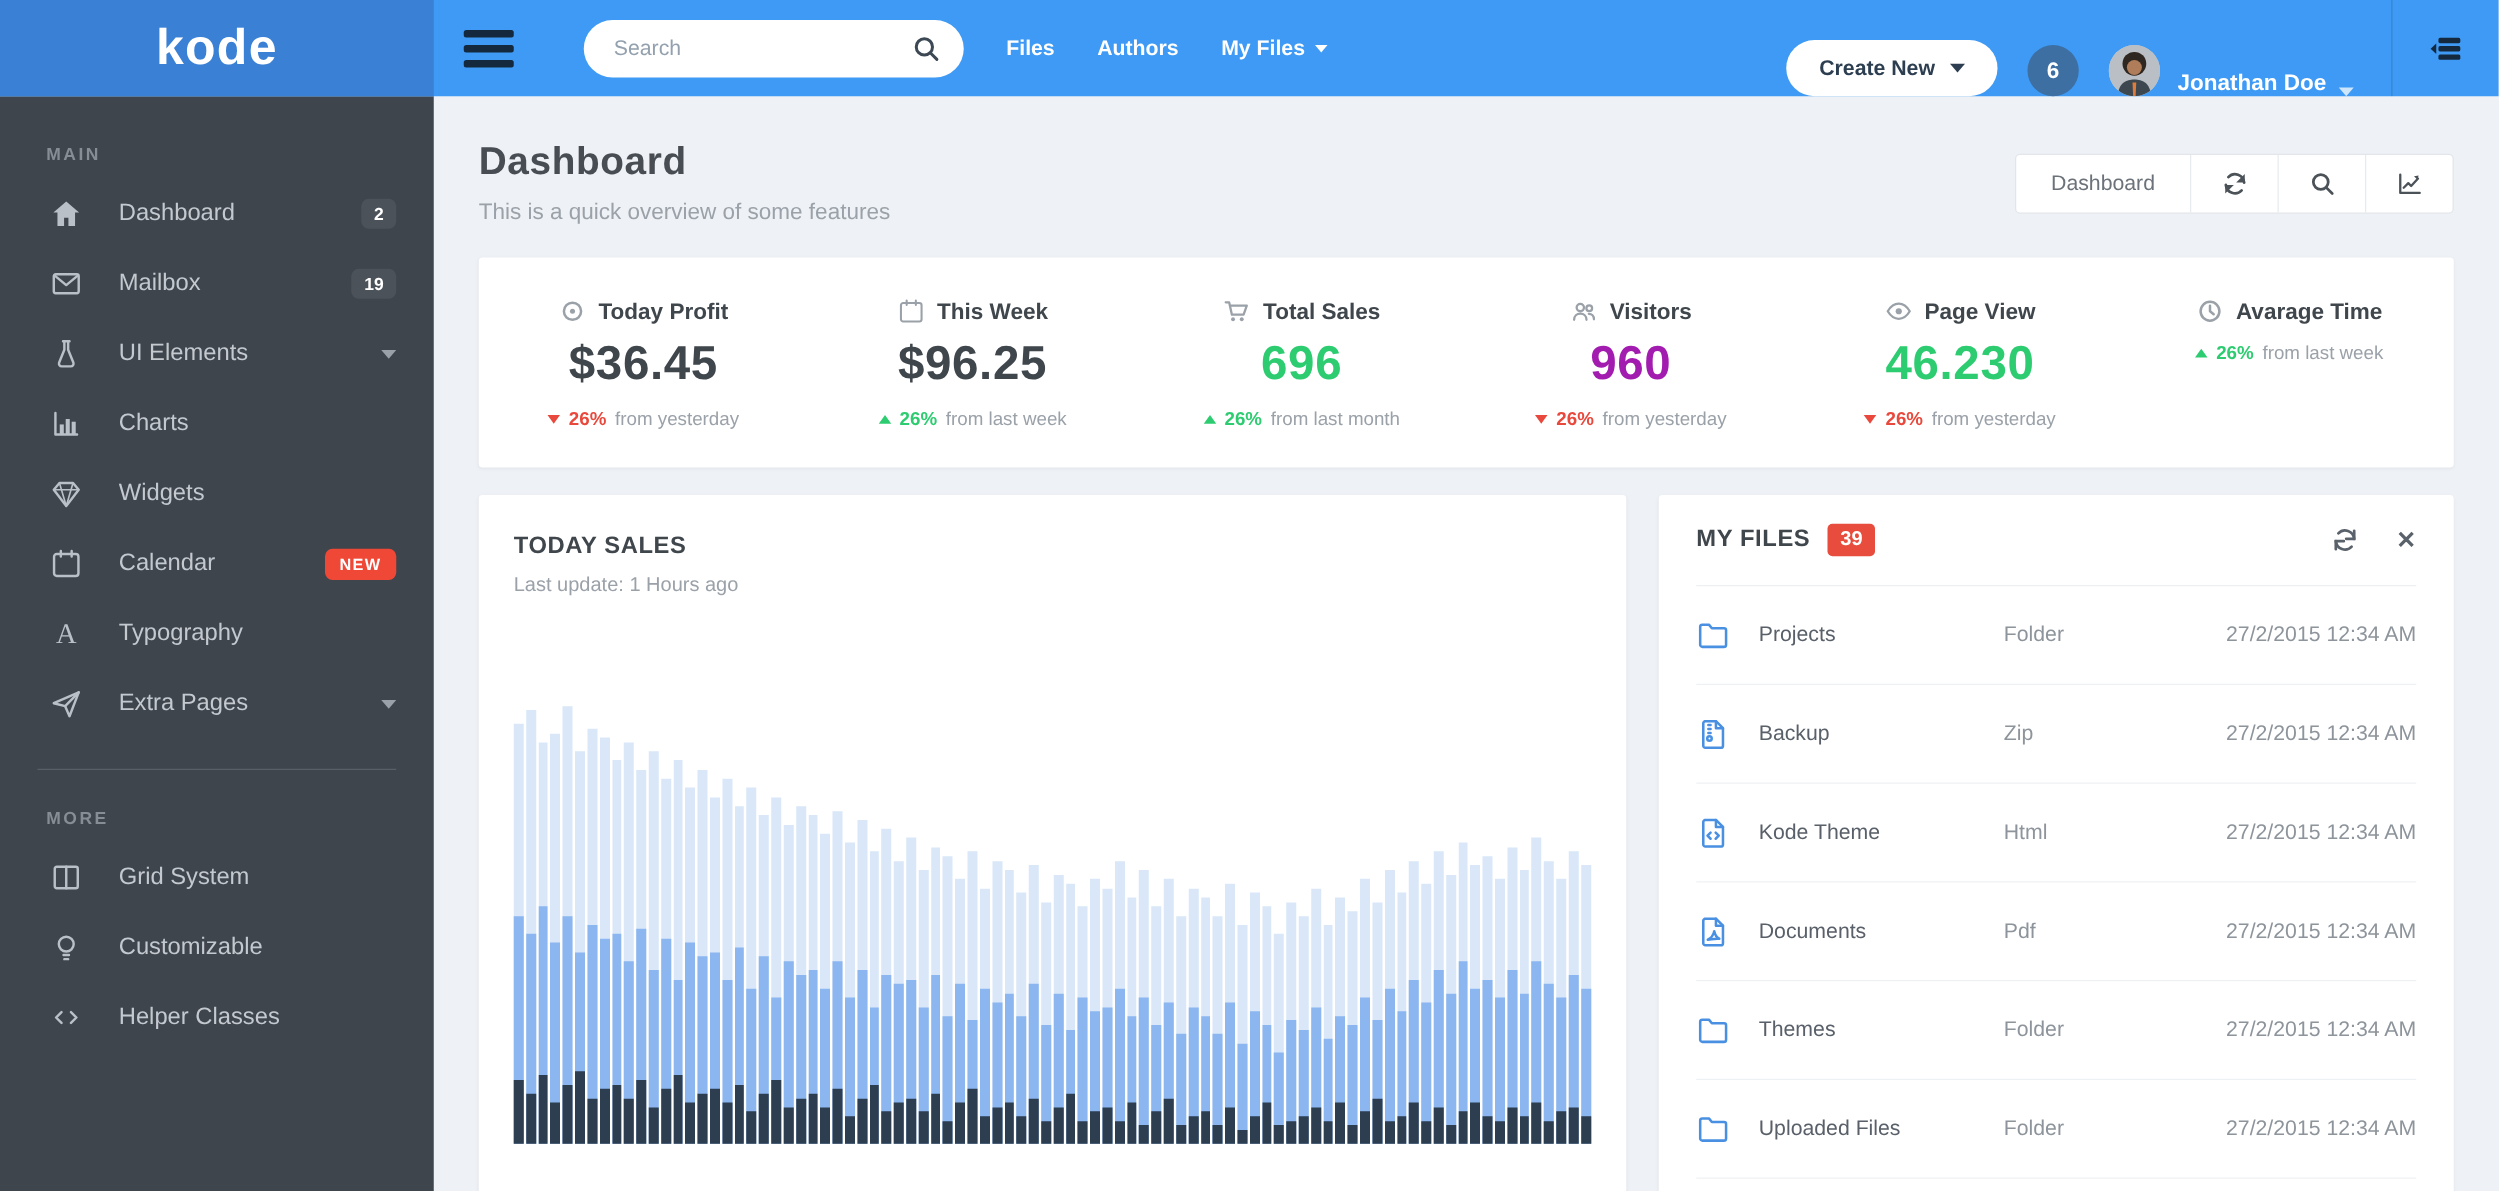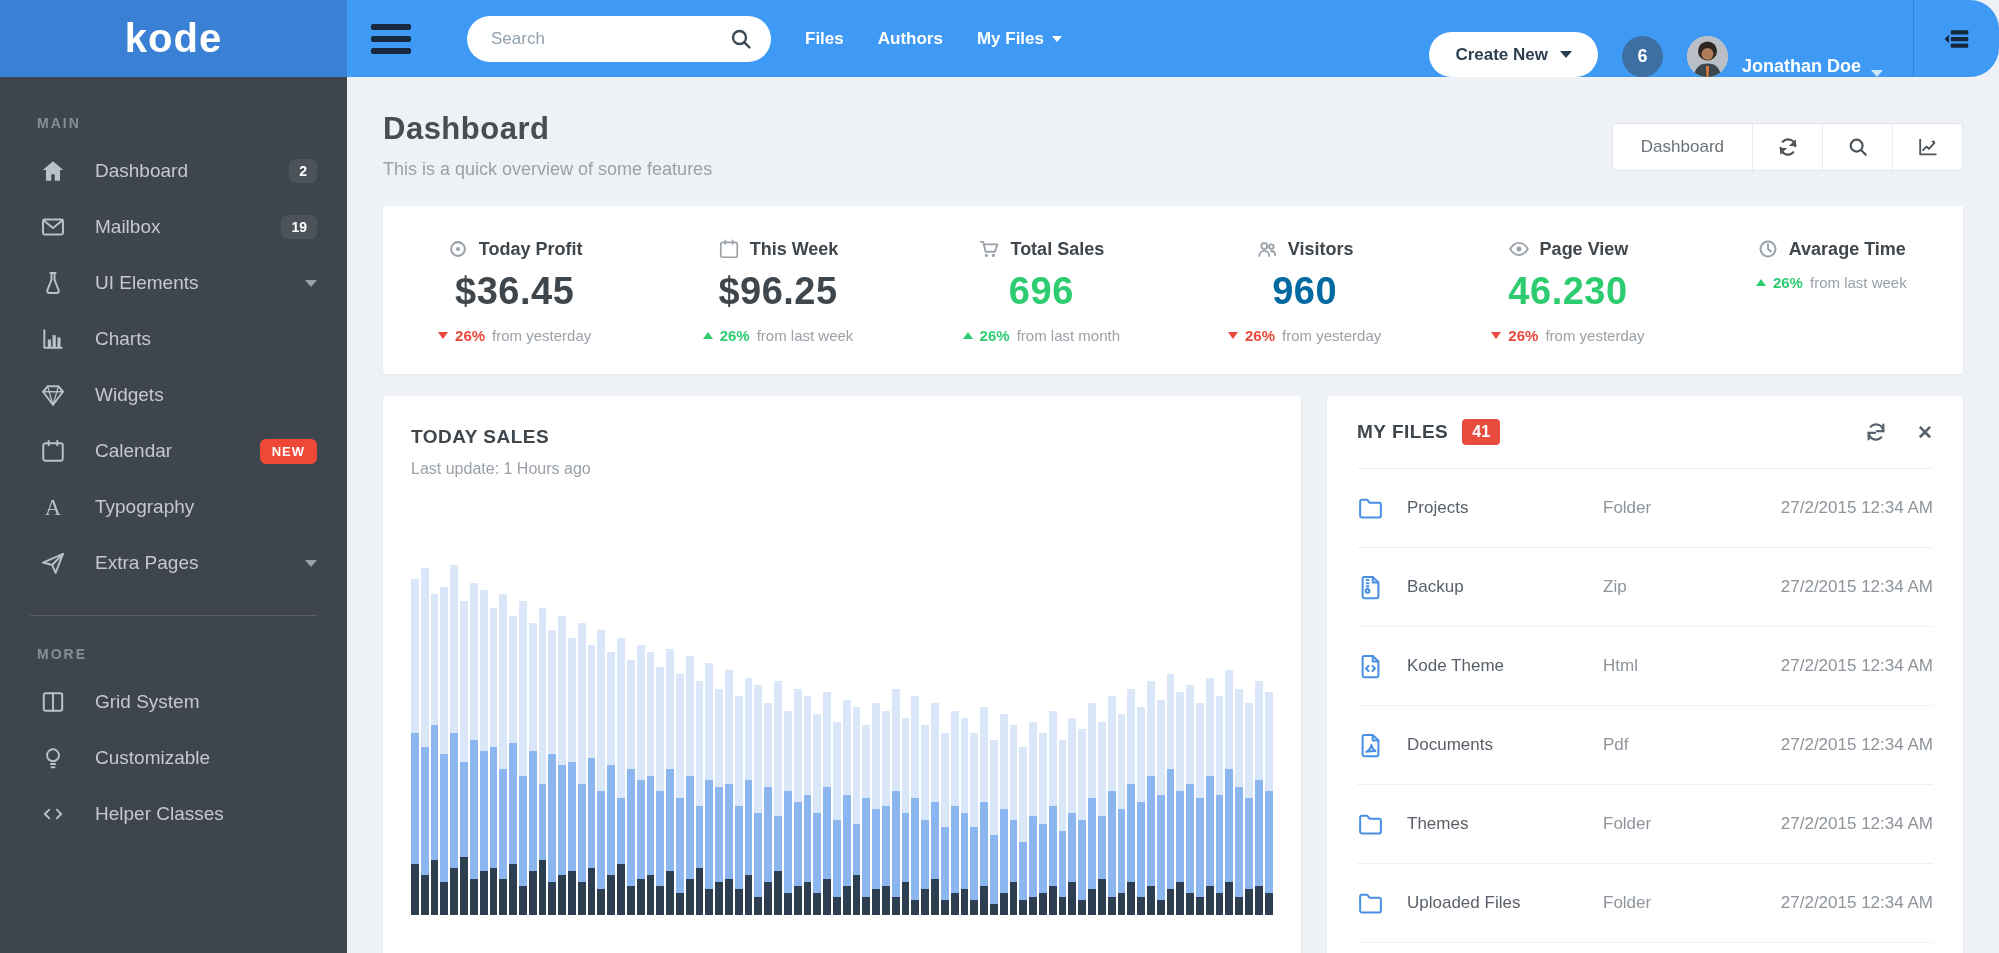--- a/index.html
+++ b/index.html
@@ -1,20 +1,20 @@
 <!DOCTYPE html>
 <html><head>
 <meta charset="utf-8">
 <style>
   * { box-sizing: border-box; margin: 0; padding: 0; }
   html,body { width:1999px; height:953px; overflow:hidden; }
   body { font-family:"Liberation Sans", sans-serif; background:#eef1f5; position:relative; }
 
   
-  .header { position:absolute; top:0; left:0; width:1999px; height:77px; background:#3e9af4; display:flex; align-items:center; z-index:20;border-radius:29px; }
+  .header { position:absolute; top:0; left:0; width:1999px; height:77px; background:#3e9af4; display:flex; align-items:center; z-index:20; }
   .logo { width:347px; height:77px; background:#3a80d4; color:#fff; font-size:40px; font-weight:bold; letter-spacing:1px; display:flex; align-items:center; justify-content:center; }
   .hamburger { margin-left:24px; width:40px; height:30px; display:flex; flex-direction:column; justify-content:space-between; cursor:pointer; background:none; border:none; }
   .hamburger span { display:block; height:6px; border-radius:2px; background:#14283e; }
   .search-pill { margin-left:56px; width:304px; height:46px; background:#fff; border-radius:23px; display:flex; align-items:center; padding:0 18px 0 24px; }
   .search-pill input { border:none; outline:none; flex:1; font-size:17px; color:#45515e; font-family:"Liberation Sans",sans-serif; background:transparent; }
   .search-pill input::placeholder { color:#93a0ae; }
   .search-pill .mag { color:#3c4854; display:flex; }
   .top-nav { display:flex; align-items:center; margin-left:34px; gap:34px; }
   .top-nav a { color:#fff; font-size:17px; font-weight:bold; text-decoration:none; display:flex; align-items:center; gap:8px; }
   .caret-down { width:0; height:0; border-left:6px solid transparent; border-right:6px solid transparent; border-top:7px solid currentColor; display:inline-block; }
@@ -341,21 +341,21 @@
           <span class="s-icon">
             <svg width="22" height="22" viewBox="0 0 24 24" fill="none" stroke="currentColor" stroke-width="1.8" stroke-linecap="round" stroke-linejoin="round">
               <circle cx="9" cy="8.8" r="3.2" stroke-width="2"></circle>
               <path d="M3.6 19.5 c0-3.3 2.4-5.4 5.4-5.4 s5.4 2.1 5.4 5.4" stroke-width="2"></path>
               <circle cx="16.8" cy="9.4" r="2.5" stroke-width="2"></circle>
               <path d="M16.4 14.2 c2.7 0 4.5 1.9 4.5 4.8" stroke-width="2"></path>
             </svg>
           </span>
           <span>Visitors</span>
         </div>
-    <div class="stat-value" style="color:#0369a1"><span>960</span></div>
+    <div class="stat-value" style="color:#a21caf"><span>960</span></div>
     <div class="stat-change">
           <span class="tri-down"></span>
           <span class="pct" style="color:#e8493c">26%</span>
           <span>from yesterday</span>
         </div>
   </div>
       <div class="stat">
     <div class="stat-label">
           <span class="s-icon">
             <svg width="22" height="22" viewBox="0 0 24 24" fill="none" stroke="currentColor" stroke-width="1.8" stroke-linecap="round" stroke-linejoin="round">
@@ -834,21 +834,21 @@
     <span class="bar pale" style="height:61%;background:#d9e7f9"></span>
     <span class="bar mid" style="height:34%;background:#8bb6f0"></span>
     <span class="bar dark" style="height:6%;background:#2d3e50"></span>
   </div>
         </div>
     </section>
 
     <section class="panel panel-files">
       <div class="files-head">
         <span class="files-title">MY FILES</span>
-        <span class="files-badge">41</span>
+        <span class="files-badge">39</span>
         <span class="files-actions">
           <button class="f-act">
             <svg width="22" height="22" viewBox="0 0 24 24" fill="none" stroke="currentColor" stroke-width="2.4" stroke-linecap="round">
                 <path d="M20 11 A8 8 0 0 0 6.2 6.2"></path>
                 <path d="M4 13 A8 8 0 0 0 17.8 17.8"></path>
                 <path d="M20 4 V11 H13" fill="none"></path>
                 <path d="M4 20 V13 H11" fill="none"></path>
               </svg>
           </button>
           <button class="f-act">

